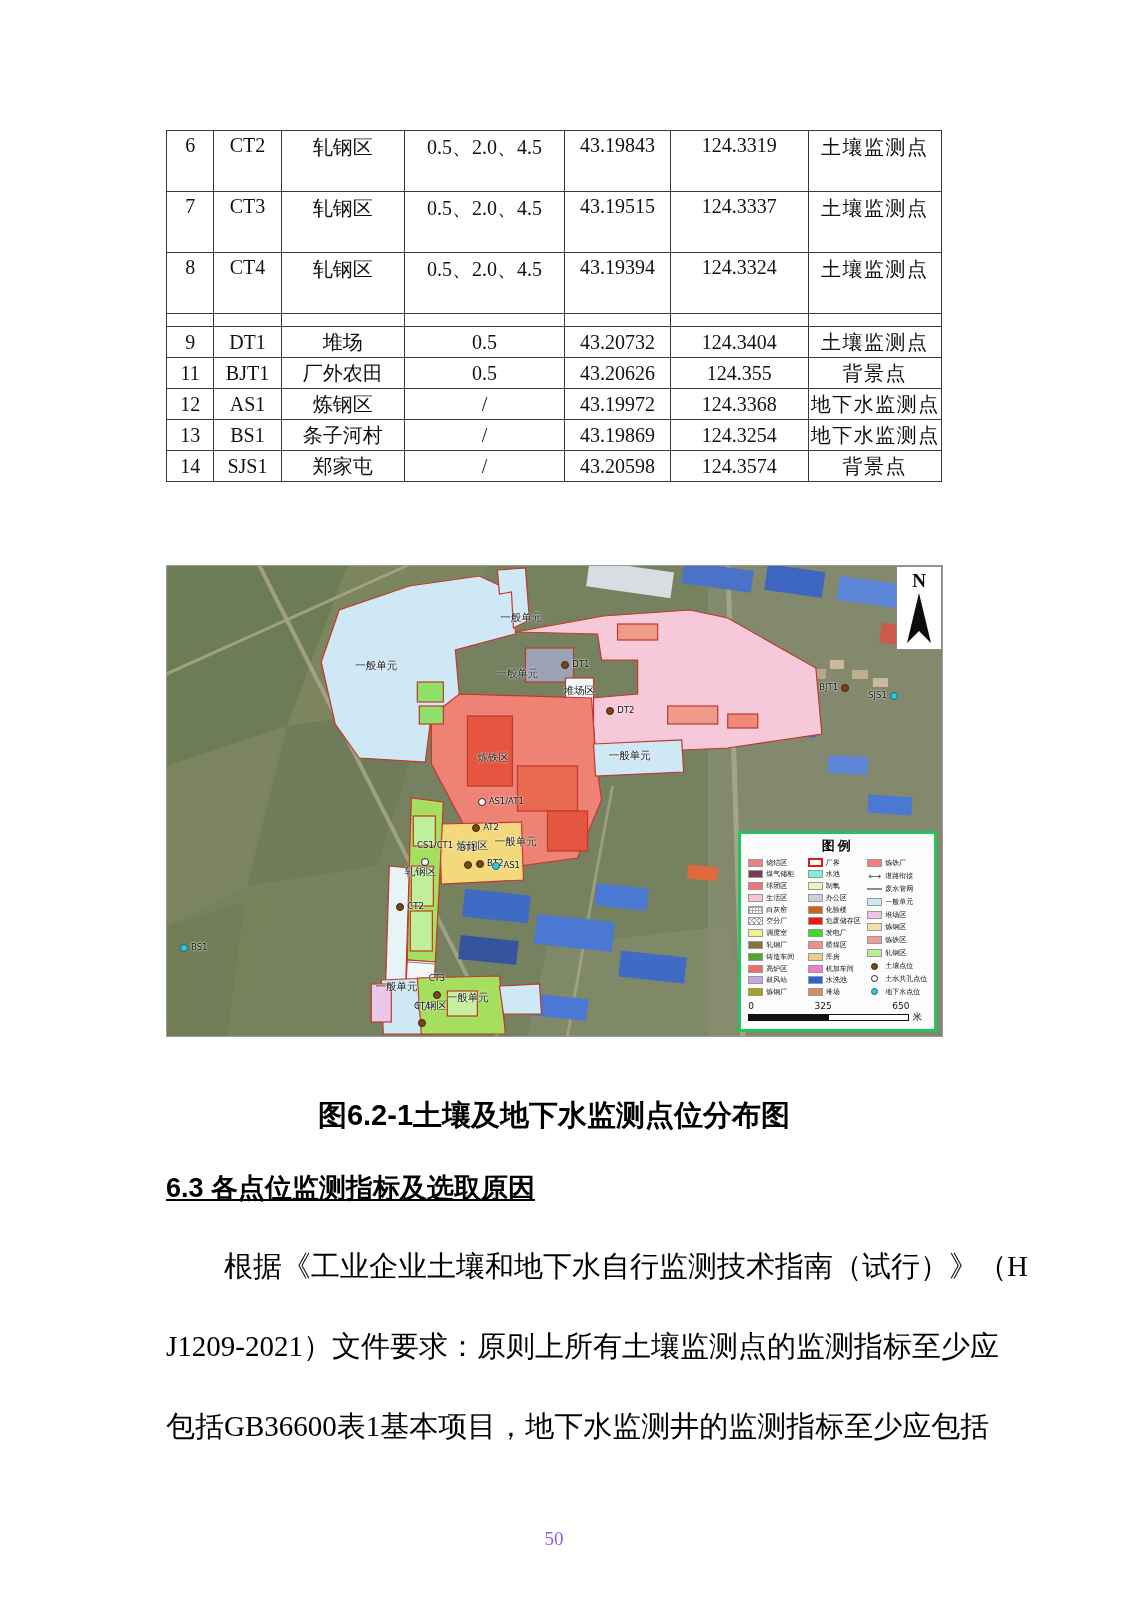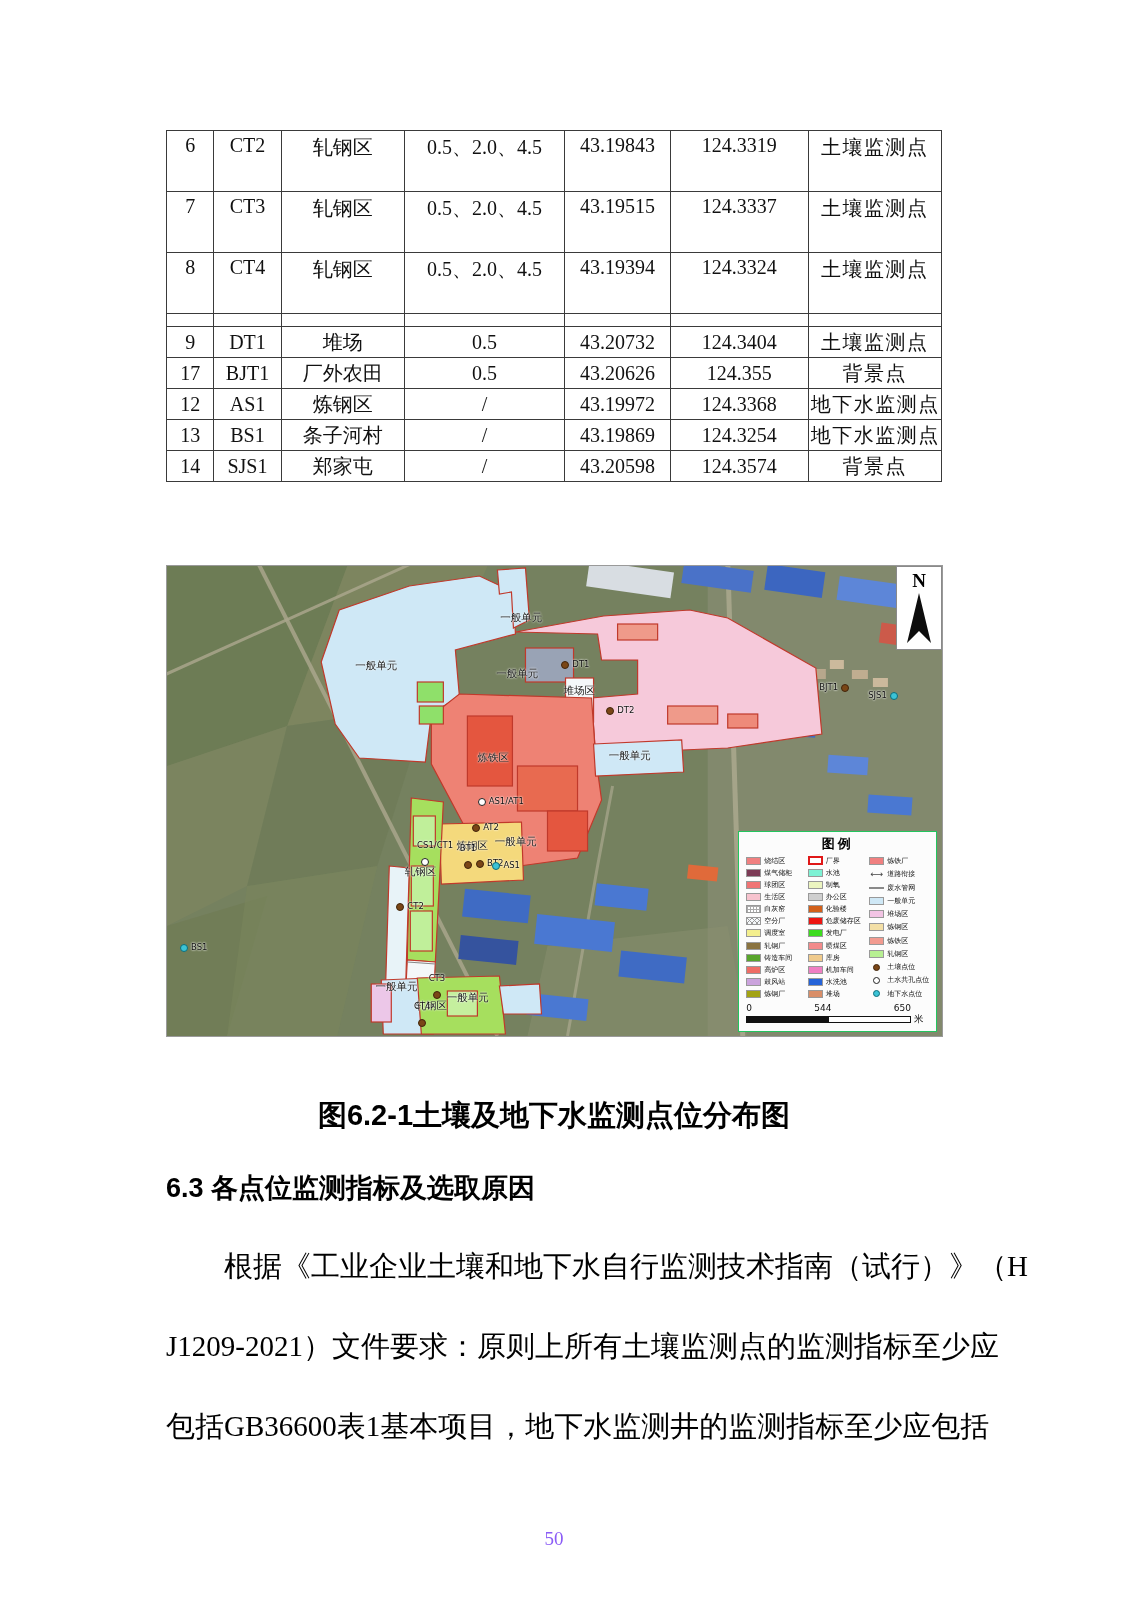--- a/index.html
+++ b/index.html
@@ -31,21 +31,21 @@
         text-shadow:0 0 2px rgba(255,255,255,.9),0 0 2px rgba(255,255,255,.9);}
   .side-right .plab{left:11px;top:-2px;}
   .side-left  .plab{right:11px;top:-2px;}
   .side-top   .plab{bottom:16px;left:-4px;}
 
   .north{position:absolute;right:0;top:0;width:46px;height:84px;background:#fff;border:1px solid #8a8a8a;
          box-sizing:border-box;display:flex;flex-direction:column;align-items:center;padding-top:4px;}
   .north .nl{font:bold 19px "Liberation Serif",serif;color:#000;line-height:20px;}
 
   .legend{position:absolute;left:73.7%;top:56.3%;right:0.6%;bottom:0.8%;background:#fcfcfc;
-          border:1px solid #22c55e;box-sizing:border-box;display:flex;flex-direction:column;
+          border:3px solid #22c55e;box-sizing:border-box;display:flex;flex-direction:column;
           padding:3px 7px 5px;font-family:"DejaVu Sans","Liberation Sans",sans-serif;}
   .ltitle{text-align:center;font-weight:bold;font-size:13px;color:#000;letter-spacing:3px;}
   .lcols{flex:1;display:flex;gap:3px;margin-top:2px;}
   .lcol{flex:1;display:flex;flex-direction:column;justify-content:space-around;}
   .lentry{display:flex;align-items:center;gap:3px;height:11px;}
   .sw{width:15px;height:8px;border:1px solid #999;box-sizing:border-box;flex:none;display:inline-block;}
   .sw.boundary{background:#fff;border:2px solid #e01818;height:9px;}
   .sw.grid{background:#fff;background-image:linear-gradient(#aaa 1px,transparent 1px),
            linear-gradient(90deg,#aaa 1px,transparent 1px);background-size:3px 3px;}
   .sw.cross{background:#f4f7f9;background-image:linear-gradient(45deg,transparent 42%,#999 42%,#999 58%,transparent 58%),
@@ -63,21 +63,21 @@
   .scale-row{display:flex;align-items:center;}
   .scale-track{width:90%;height:7px;border:1px solid #111;box-sizing:border-box;display:flex;}
   .scale-track .b{width:50%;background:#111;}
   .scale-track .w{width:50%;background:#fff;}
   .scale-unit{font-size:9.5px;margin-left:3px;color:#111;}
 
   
   .caption{position:absolute;left:166px;top:1096px;width:776px;text-align:center;
            font:bold 29px "Liberation Sans","DejaVu Sans",sans-serif;color:#000;}
   .heading{position:absolute;left:166px;top:1170px;width:800px;
-           font:bold 27px "Liberation Sans","DejaVu Sans",sans-serif;color:#000;}
+           font:bold 27px "Liberation Sans","DejaVu Sans",sans-serif;color:#000;text-decoration:underline;}
   .para{position:absolute;left:166px;top:1226px;width:800px;font-size:29px;color:#000;}
   .pline{height:80px;line-height:80px;white-space:nowrap;}
   .pline.indent{padding-left:58px;}
   .pagenum{position:absolute;left:166px;top:1528px;width:776px;text-align:center;font-size:19px;color:#8b5cf6;}
 </style>
 </head>
 <body>
 
 <div class="page">
 
@@ -132,21 +132,21 @@
           <tr>
             <td>9</td>
             <td>DT1</td>
             <td>堆场</td>
             <td>0.5</td>
             <td>43.20732</td>
             <td>124.3404</td>
             <td class="type">土壤监测点</td>
           </tr>
           <tr>
-            <td>17</td>
+            <td>11</td>
             <td>BJT1</td>
             <td>厂外农田</td>
             <td>0.5</td>
             <td>43.20626</td>
             <td>124.355</td>
             <td class="type">背景点</td>
           </tr>
           <tr>
             <td>12</td>
             <td>AS1</td>
@@ -477,21 +477,21 @@
             </div>
             <div class="lentry">
               <span class="sw dot-water" style="background: rgb(59, 195, 214);"></span>
               <span class="llabel">地下水点位</span>
             </div>
           </div>
         </div>
       <div class="scalebar">
         <div class="scale-nums">
             <span>0</span>
-            <span>544</span>
+            <span>325</span>
             <span>650</span>
           </div>
         <div class="scale-row">
           <div class="scale-track">
             <span class="b"></span>
               <span class="w"></span>
           </div>
           <span class="scale-unit">米</span>
         </div>
       </div>

